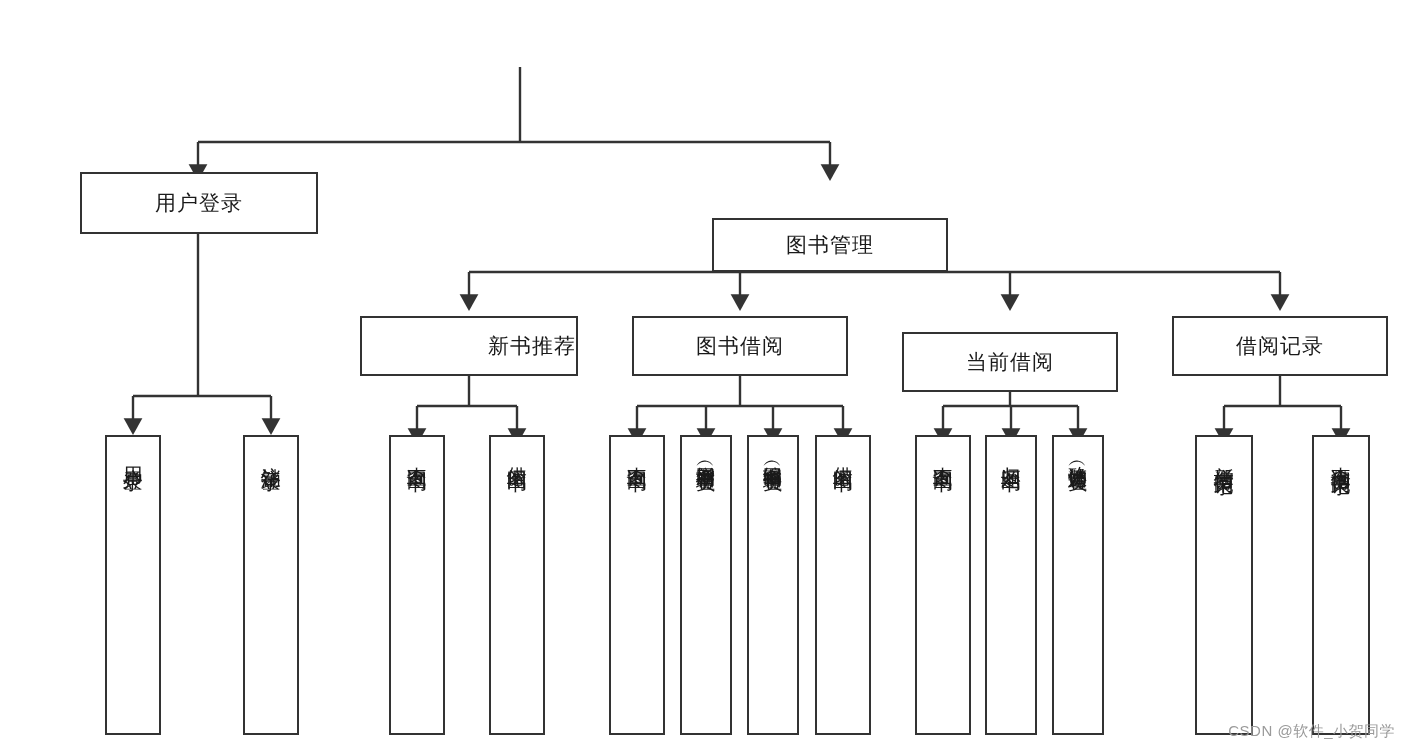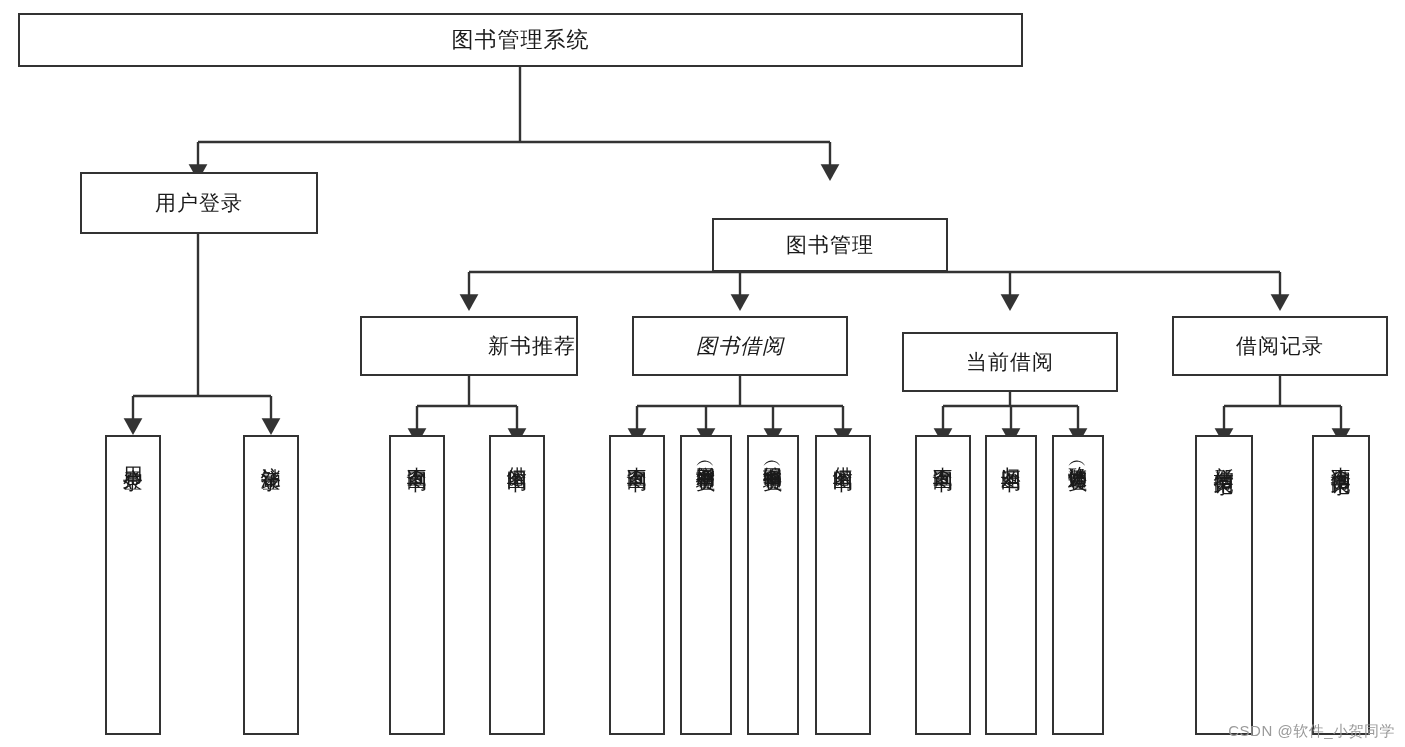--- a/index.html
+++ b/index.html
@@ -113,37 +113,34 @@
         <path d="M943,406 L943,436" marker-end="url(#arrowhead)"></path>
         <path d="M1011,406 L1011,436" marker-end="url(#arrowhead)"></path>
         <path d="M1078,406 L1078,436" marker-end="url(#arrowhead)"></path>
         <path d="M1280,376 L1280,406"></path>
         <path d="M1224,406 L1341,406"></path>
         <path d="M1224,406 L1224,436" marker-end="url(#arrowhead)"></path>
         <path d="M1341,406 L1341,436" marker-end="url(#arrowhead)"></path>
       </g>
   </svg>
 
-  <div class="node root horiz" style="left: 18px; top: 13px; width: 1005px; height: 54px;">
-    <span>图书管理系统</span>
-  </div>
 
   <div id="level1-container">
       <div class="node horiz" style="left: 80px; top: 172px; width: 238px; height: 62px;">
         <span>用户登录</span>
       </div>
       <div class="node horiz" style="left: 712px; top: 172px; width: 236px; height: 54px; margin-top: 46px;">
         <span>图书管理</span>
       </div>
     </div>
   <div id="level2-container">
       <div class="node horiz" style="left: 360px; top: 316px; width: 218px; height: 60px; justify-content: flex-end;">
         <span>新书推荐</span>
       </div>
-      <div class="node horiz" style="left: 632px; top: 316px; width: 216px; height: 60px; font-style: italic;">
+      <div class="node horiz" style="left: 632px; top: 316px; width: 216px; height: 60px;">
         <span>图书借阅</span>
       </div>
       <div class="node horiz" style="left: 902px; top: 332px; width: 216px; height: 60px;">
         <span>当前借阅</span>
       </div>
       <div class="node horiz" style="left: 1172px; top: 316px; width: 216px; height: 60px;">
         <span>借阅记录</span>
       </div>
     </div>
   <div id="leaves-container">

